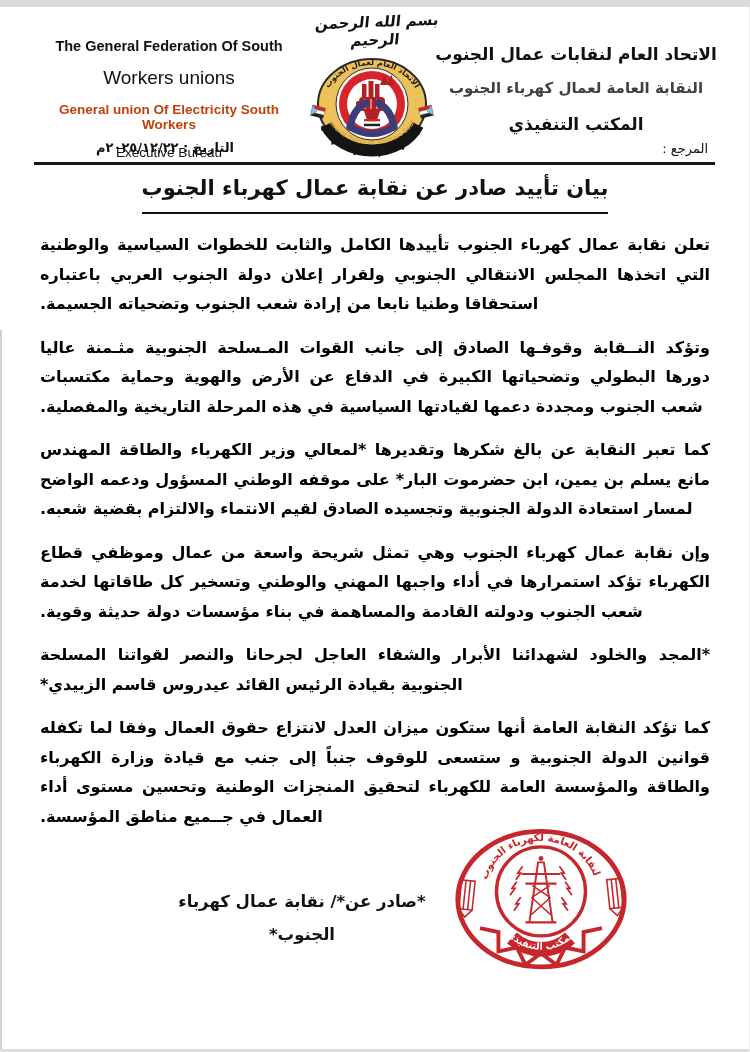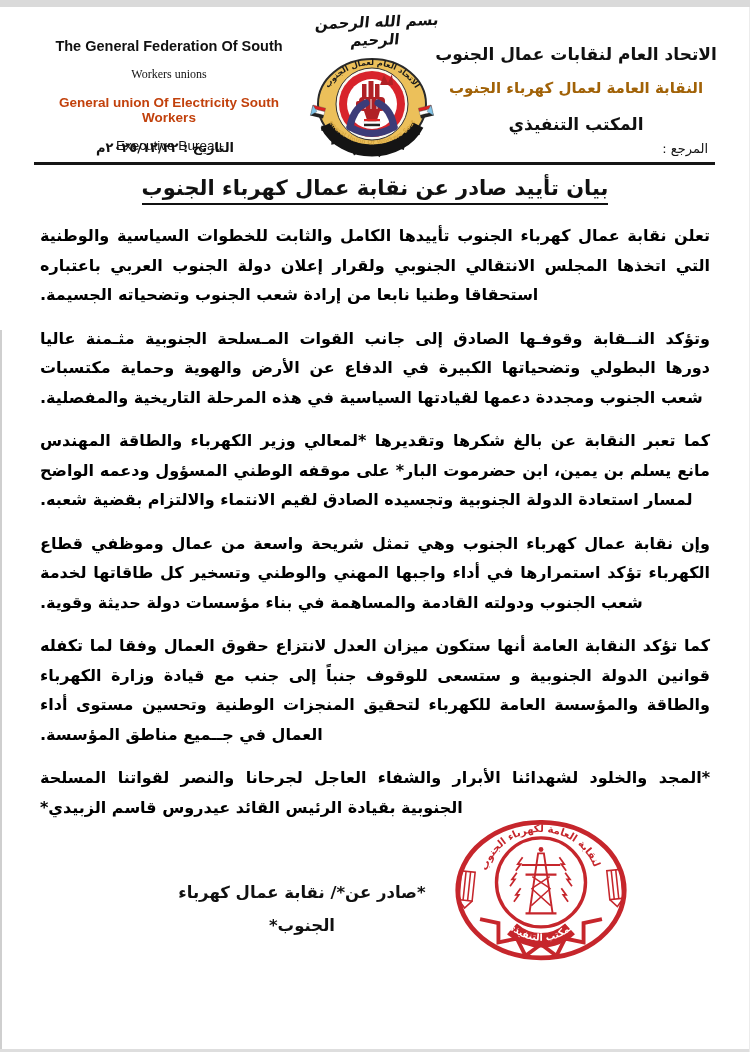--- a/index.html
+++ b/index.html
@@ -11,43 +11,43 @@
   
   .scan-top    { position:absolute; top:0; left:0; width:100%; height:7px; background:#dadada; }
   .scan-left   { position:absolute; top:330px; left:0; width:2px; height:722px; background:#cfcfcf; }
   .scan-bottom { position:absolute; bottom:0; left:0; width:100%; height:3px; background:#dedede; }
   .scan-right  { position:absolute; top:7px; right:0; width:1px; height:100%; background:#ececec; }
 
   
   .en-block { position:absolute; left:36px; top:38px; width:266px; text-align:center;
               font-family:"Liberation Sans", sans-serif; }
   .en1 { font-size:14.5px; font-weight:bold; margin-bottom:13px; }
-  .en2 { font-size:12px; margin-bottom:13px;font-family:Liberation Serif, serif; }
+  .en2 { font-size:19px; margin-bottom:13px; }
   .en3 { font-size:13.5px; font-weight:bold; color:#c2410c; margin-bottom:13px; }
   .en4 { font-size:13.5px; }
   .date-line { position:absolute; left:96px; top:140px; font-size:13px; font-weight:bold; direction:rtl; }
 
   .ar-block { position:absolute; left:432px; top:44px; width:288px; text-align:center; direction:rtl; }
   .ar1 { font-size:17px; font-weight:800; margin-bottom:15px; }
-  .ar2 { font-size:15px; font-weight:bold; color:#a16207; margin-bottom:17px; }
+  .ar2 { font-size:15px; font-weight:bold; color:#404040; margin-bottom:17px; }
   .ar3 { font-size:17px; font-weight:800; }
   .ref-line { position:absolute; right:42px; top:141px; font-size:13px; direction:rtl; }
 
   .bismillah { position:absolute; left:296px; top:13px; width:160px; text-align:center;
                font-size:15px; font-weight:bold; transform:rotate(-2deg) skewX(-8deg); }
 
   .logo { position:absolute; left:296px; top:47px; width:152px; height:118px; }
 
   .rule { position:absolute; top:162px; left:34px; width:681px; height:3px; background:#161616; }
 
   
   .doc { position:absolute; top:176px; left:40px; width:670px; direction:rtl; }
   .title-wrap { text-align:center; margin-bottom:16px; }
   .title { display:inline-block; font-size:21px; font-weight:800;
-           border-bottom:2.5px solid #111; padding-bottom:3px; }
+           border-bottom:2.5px solid #111; padding-bottom:12px; }
   .doc p { margin:0 0 14px 0; font-size:16px; font-weight:700; line-height:29.5px;
            text-align:justify; text-align-last:left; color:#000000; }
 
   .footer-row { position:relative; height:185px; }
   .sig { position:absolute; left:112px; top:12px; width:300px; text-align:center;
          font-size:16.5px; font-weight:700; line-height:33px; direction:rtl;margin-top:28px; }
   .iso { unicode-bidi:isolate; }
   .year-link { color:#2565c2; text-decoration:underline; direction:ltr; unicode-bidi:isolate; }
   .stamp { position:absolute; left:412px; top:-16px; width:178px; height:148px; }
 </style>
@@ -140,22 +140,22 @@
   <div class="rule"></div>
 
   <div class="doc">
     <div class="title-wrap">
       <span class="title">بيان تأييد صادر عن نقابة عمال كهرباء الجنوب</span>
     </div>
     <p>تعلن نقابة عمال كهرباء الجنوب تأييدها الكامل والثابت للخطوات السياسية والوطنية التي اتخذها المجلس الانتقالي الجنوبي ولقرار إعلان دولة الجنوب العربي باعتباره استحقاقا وطنيا نابعا من إرادة شعب الجنوب وتضحياته الجسيمة.</p>
     <p>وتؤكد النــقابة وقوفـها الصادق إلى جانب القوات المـسلحة الجنوبية مثـمنة عاليا دورها البطولي وتضحياتها الكبيرة في الدفاع عن الأرض والهوية وحماية مكتسبات شعب الجنوب ومجددة دعمها لقيادتها السياسية في هذه المرحلة التاريخية والمفصلية.</p>
     <p>كما تعبر النقابة عن بالغ شكرها وتقديرها *لمعالي وزير الكهرباء والطاقة المهندس مانع يسلم بن يمين، ابن حضرموت البار* على موقفه الوطني المسؤول ودعمه الواضح لمسار استعادة الدولة الجنوبية وتجسيده الصادق لقيم الانتماء والالتزام بقضية شعبه.</p>
     <p>وإن نقابة عمال كهرباء الجنوب وهي تمثل شريحة واسعة من عمال وموظفي قطاع الكهرباء تؤكد استمرارها في أداء واجبها المهني والوطني وتسخير كل طاقاتها لخدمة شعب الجنوب ودولته القادمة والمساهمة في بناء مؤسسات دولة حديثة وقوية.</p>
+    <p>*المجد والخلود لشهدائنا الأبرار والشفاء العاجل لجرحانا والنصر لقواتنا المسلحة الجنوبية بقيادة الرئيس القائد عيدروس قاسم الزبيدي*</p>
     <p>كما تؤكد النقابة العامة أنها ستكون ميزان العدل لانتزاع حقوق العمال وفقا لما تكفله قوانين الدولة الجنوبية و ستسعى للوقوف جنباً إلى جنب مع قيادة وزارة الكهرباء والطاقة والمؤسسة العامة للكهرباء لتحقيق المنجزات الوطنية وتحسين مستوى أداء العمال في جــميع مناطق المؤسسة.</p>
-    <p>*المجد والخلود لشهدائنا الأبرار والشفاء العاجل لجرحانا والنصر لقواتنا المسلحة الجنوبية بقيادة الرئيس القائد عيدروس قاسم الزبيدي*</p>
 
     <div class="footer-row">
       <div class="sig">
         <div>*صادر عن*/ نقابة عمال كهرباء الجنوب*</div>
       </div>
 
       <svg class="stamp" viewBox="0 0 184 152" aria-hidden="true">
         <g stroke="#c6262c" fill="none">
           <ellipse cx="92" cy="72" rx="86" ry="70" stroke-width="5"></ellipse>
           <circle cx="92" cy="64" r="46" stroke-width="3.5"></circle>

